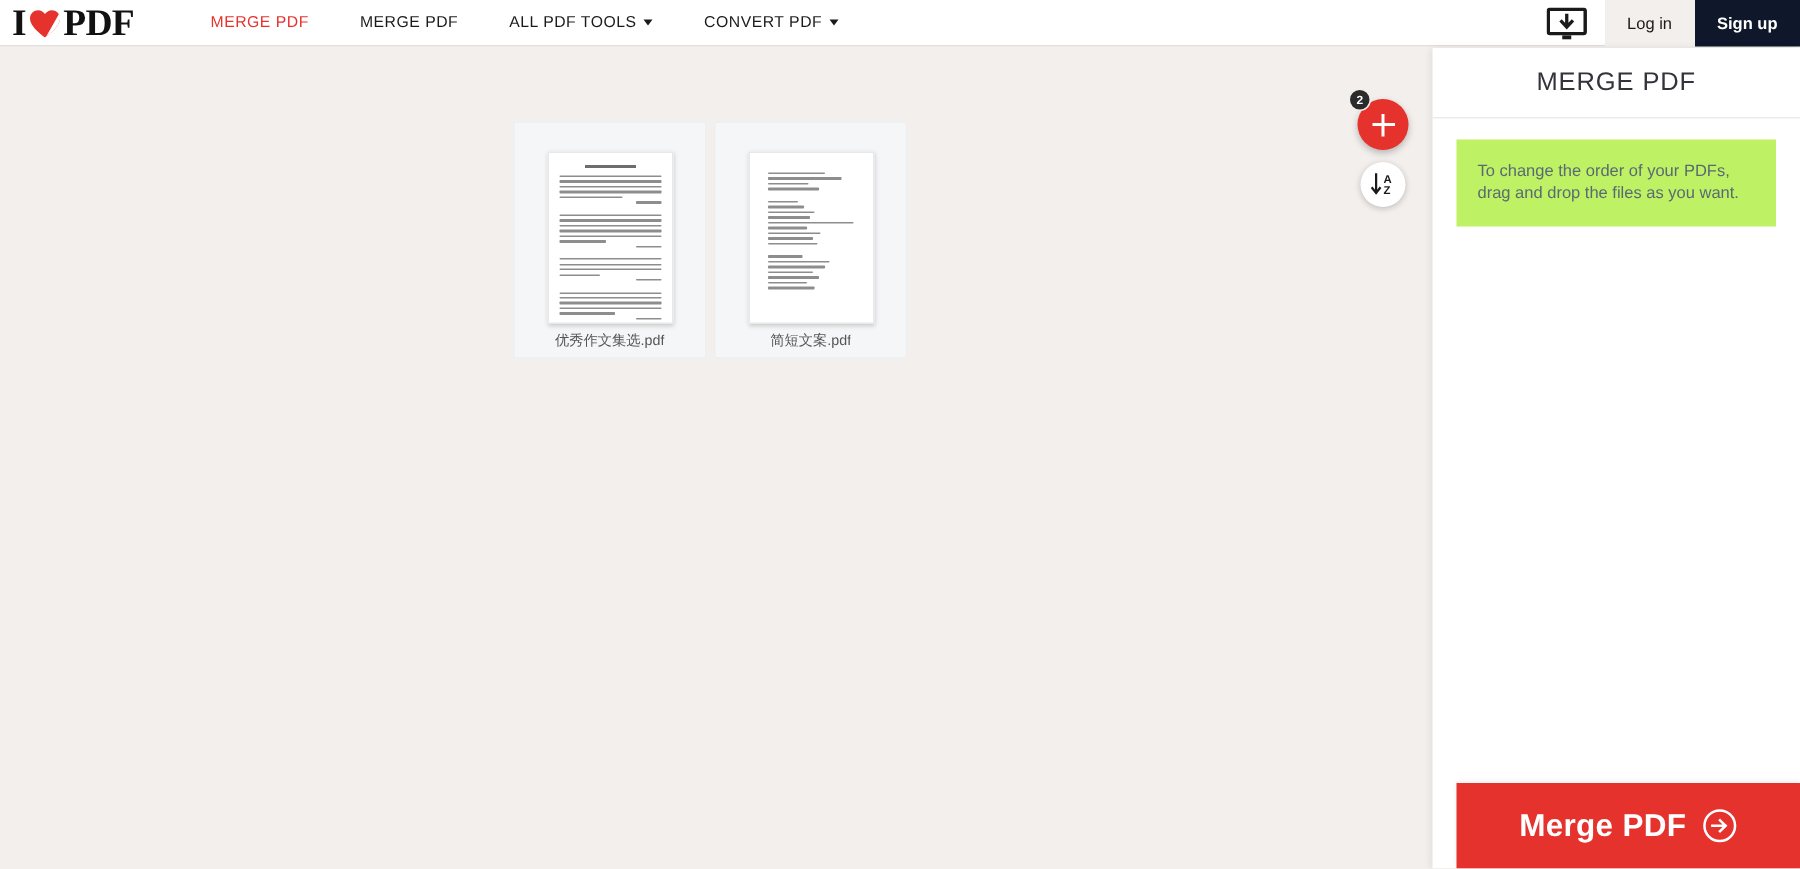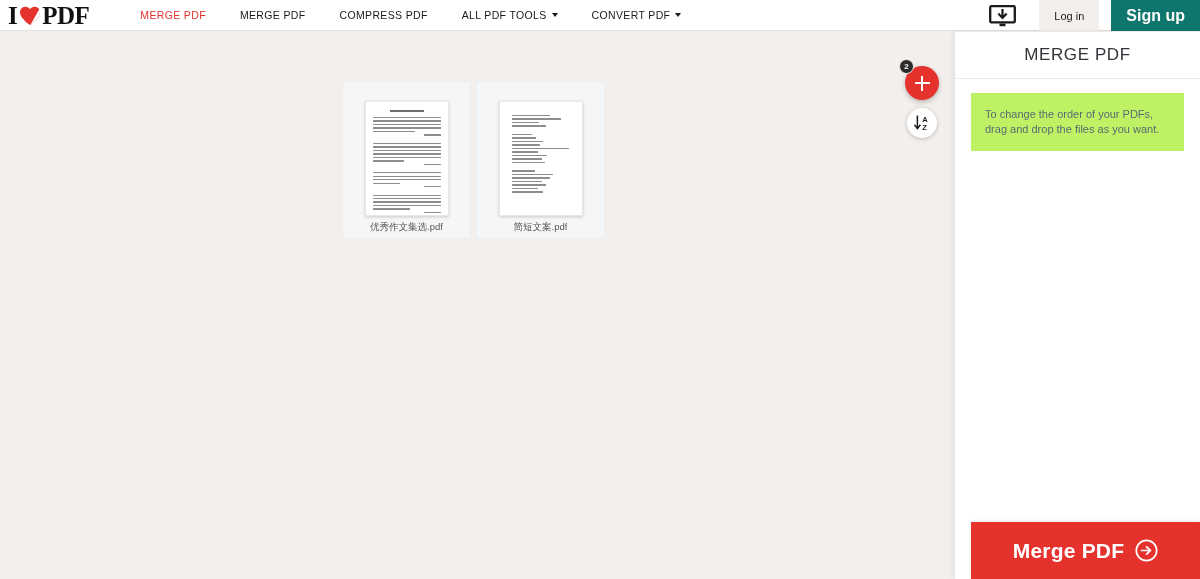--- a/index.html
+++ b/index.html
@@ -45,35 +45,35 @@
   }
   .navlink.active { color: #e5322d; }
   .caret {
     display: inline-block; margin-left: 5px;
     border-left: 3.5px solid transparent;
     border-right: 3.5px solid transparent;
     border-top: 4px solid #1a1a1a;
   }
 
   .nav-right {
-    margin-left: auto; display: flex; align-items: stretch; height: 31px; gap: 12px;
+    margin-left: auto; display: flex; align-items: stretch; height: 31px;
   }
   .nav-icon-btn {
     width: 50px; display: flex; align-items: center; justify-content: center;
     cursor: pointer;
   }
   .login-btn {
     display: flex; align-items: center; justify-content: center;
     padding: 0 15px; font-size: 11px; color: #1a1a1a;
     background: #f2efec; cursor: pointer; white-space: nowrap;
   }
   .signup-btn {
     display: flex; align-items: center; justify-content: flex-end;
-    padding: 0 15px; font-size: 16px; font-weight: bold; color: #fff;
-    background: #0f766e; cursor: pointer; white-space: nowrap;
+    padding: 0 15px; font-size: 11px; font-weight: bold; color: #fff;
+    background: #0f172a; cursor: pointer; white-space: nowrap;
   }
 
   
   .workspace {
     position: absolute; top: 32px; left: 0;
     width: 955px; height: 547px;
     background: #f2efec;
     overflow: hidden;
   }
   .file-row {
@@ -198,23 +198,20 @@
     </div>
 
     <div class="navlinks">
       <div class="navlink active">
         <span>MERGE PDF</span>
       </div>
       <div class="navlink">
         <span>MERGE PDF</span>
       </div>
       <div class="navlink">
-        <span>COMPRESS PDF</span>
-      </div>
-      <div class="navlink">
         <span>ALL PDF TOOLS</span>
         <span class="caret"></span>
       </div>
       <div class="navlink">
         <span>CONVERT PDF</span>
         <span class="caret"></span>
       </div>
     </div>
 
     <div class="nav-right">

